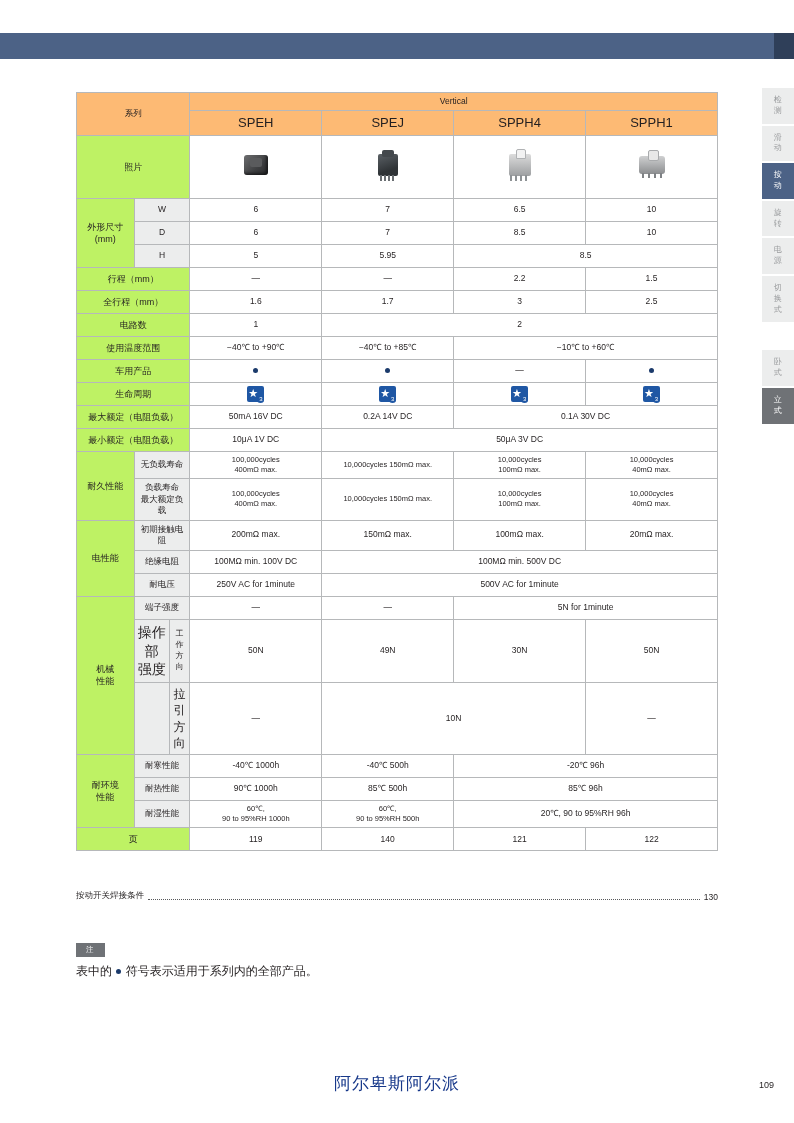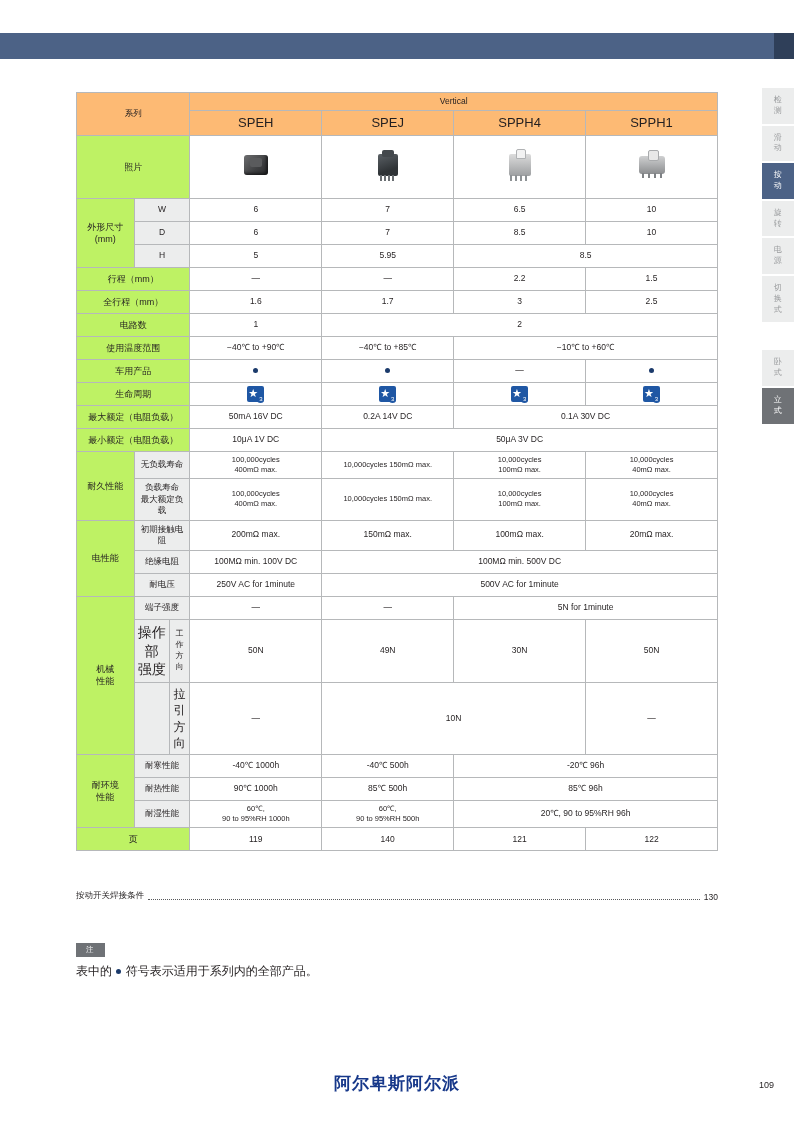--- a/index.html
+++ b/index.html
@@ -250,21 +250,21 @@
   }
   .note-text .dot { vertical-align: middle; margin: 0 1px; }
 
   
   .footer-logo {
     position:absolute;
     left:0; right:0;
     top:1072px;
     text-align:center;
     font-size:17px;
-    font-weight:bold;
+    font-weight:normal;
     color:#17388a;
     letter-spacing:1px;
   }
   .footer-page {
     position:absolute;
     right:20px;
     top:1080px;
     font-size:9px;
     color:#231f20;
   }

